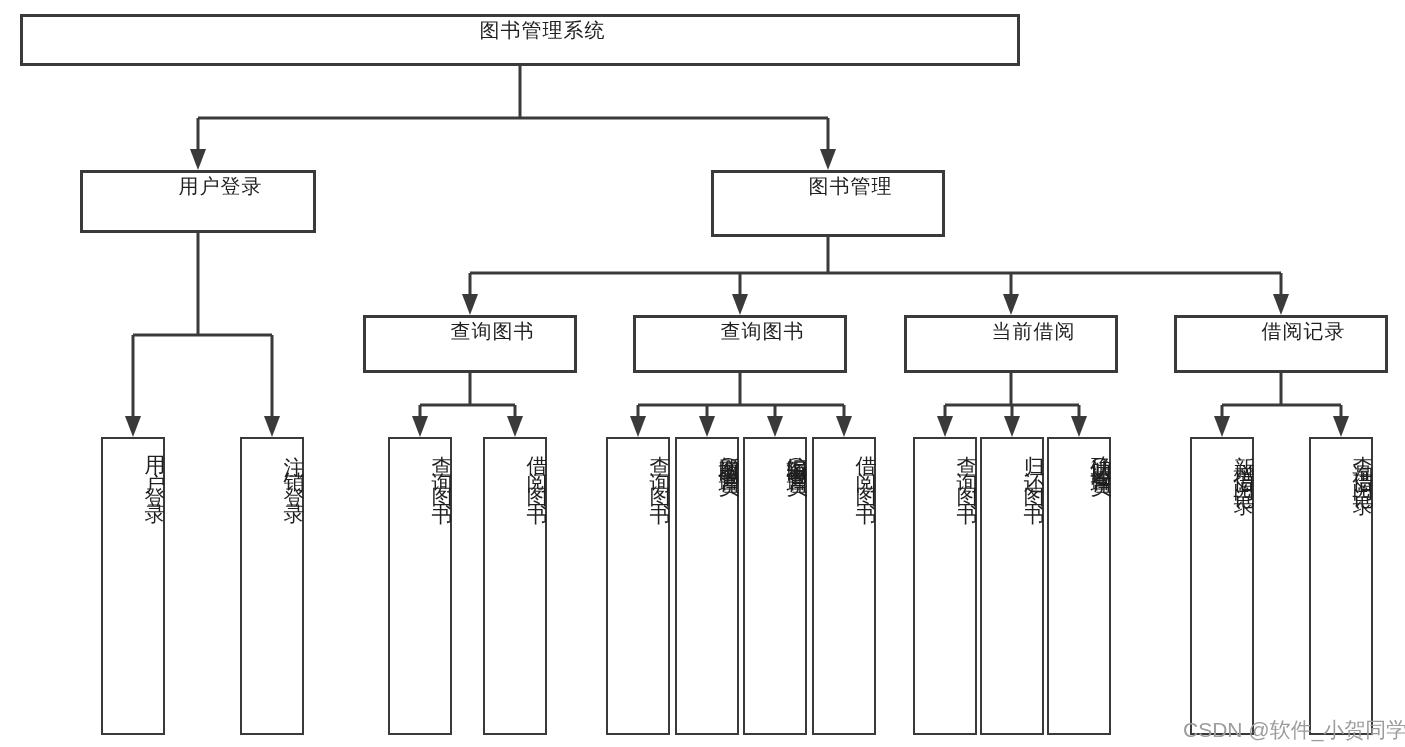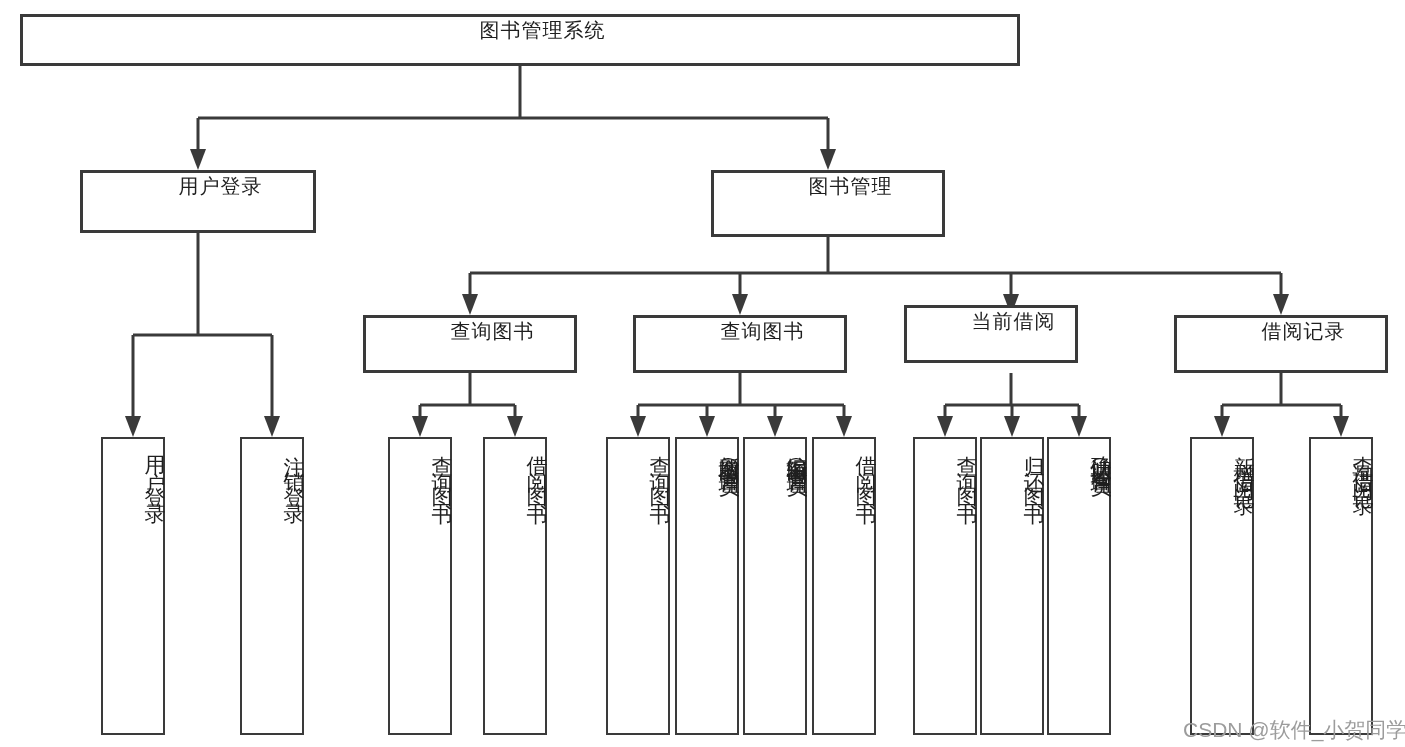--- a/index.html
+++ b/index.html
@@ -122,21 +122,21 @@
   <div class="node h" style="left:711px;top:170px;width:234px;height:67px">
     <span>图书管理</span>
   </div>
 
   <div class="node h" style="left:363px;top:315px;width:214px;height:58px">
     <span>查询图书</span>
   </div>
   <div class="node h" style="left:633px;top:315px;width:214px;height:58px">
     <span>查询图书</span>
   </div>
-  <div class="node h" style="left:904px;top:305px;width:174px;height:58px">
+  <div class="node h" style="left:904px;top:315px;width:214px;height:58px">
     <span>当前借阅</span>
   </div>
   <div class="node h" style="left:1174px;top:315px;width:214px;height:58px">
     <span>借阅记录</span>
   </div>
 
   <div class="node v" style="left:101px;top:437px;width:64px;height:298px">
     <span class="vtext">用户登录</span>
   </div>
   <div class="node v" style="left:240px;top:437px;width:64px;height:298px">

